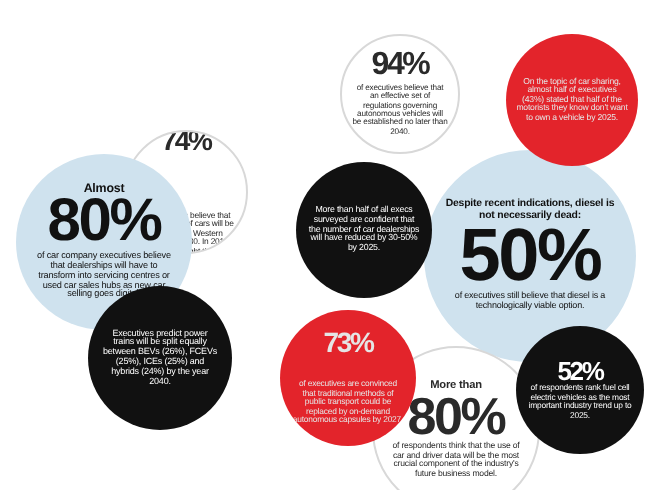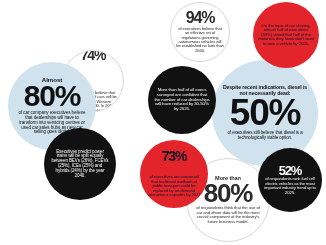--- a/index.html
+++ b/index.html
@@ -15,40 +15,41 @@
   .bubble{
     position:absolute;
     border-radius:50%;
     box-sizing:border-box;
     display:flex;
     flex-direction:column;
     justify-content:center;
     text-align:center;
     line-height:1.06;
     overflow:hidden;
+    margin-top:15px;
   }
   .bubble .pre{
     font-weight:bold;
     letter-spacing:-0.1px;
   }
   .bubble .big{
     font-weight:bold;
     letter-spacing:-1.2px;
     line-height:0.86;
     white-space:nowrap;
   }
   .bubble .body{
     letter-spacing:-0.1px;
   }
 
   
   .t-blue{background:#cfe2ee;color:#111111;}
   .t-white{background:#ffffff;color:#2a2a2a;border:1px solid #d8d8d8;}
   .t-black{background:#111111;color:#ffffff;}
-  .t-red{background:#e3242b;color:#0f172a;gap:12px;}
+  .t-red{background:#e3242b;color:#e5e5e5;gap:12px;}
 
   
   #b-80a{left:8px;  top:62px;  width:88px; height:88px; padding:6px 8px; z-index:6;}
   #b-80a .pre{font-size:6.2px;margin-bottom:0px;}
   #b-80a .big{font-size:30px;margin-bottom:2px;}
   #b-80a .body{font-size:4.6px;}
 
   #b-74{left:62px; top:50px;  width:62px; height:62px; padding:4px 6px; z-index:4;gap:28px;}
   #b-74 .big{font-size:14px;margin-bottom:2px;}
   #b-74 .body{font-size:4.2px;}

